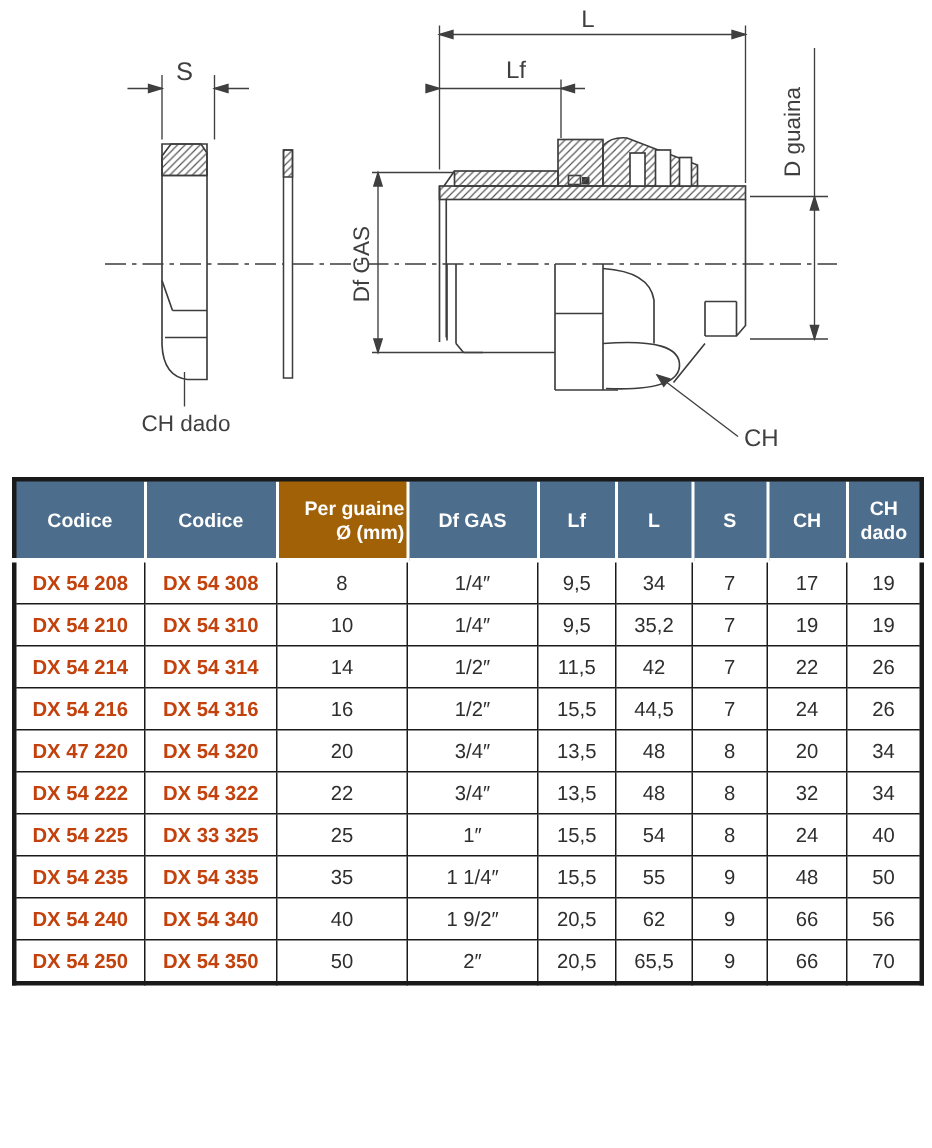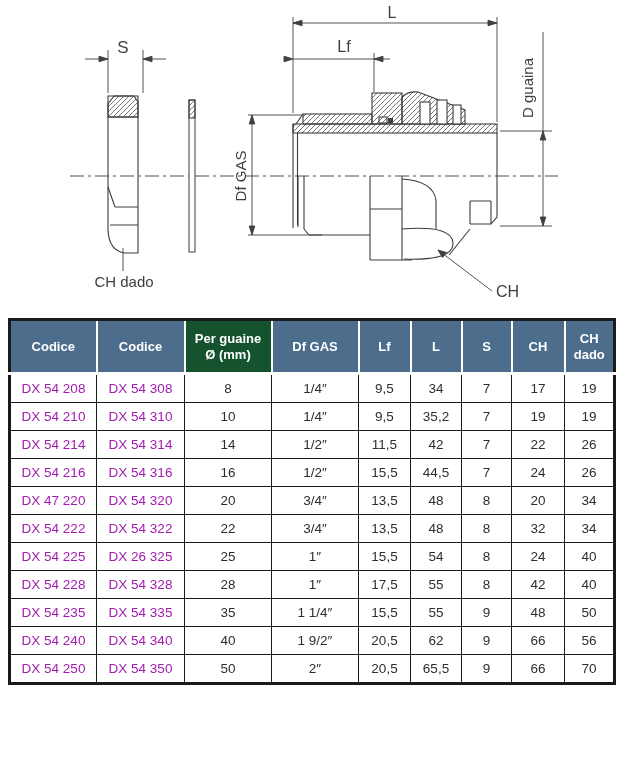--- a/index.html
+++ b/index.html
@@ -10,21 +10,21 @@
   
   #spec-table{position:absolute;left:8px;top:318px;width:605px;border-collapse:collapse;
               table-layout:fixed;background:#fff;border:3px solid #1a1a1a;padding-left:36px;}
   #spec-table th{background:#4d6d8c;color:#fff;font-weight:bold;font-size:13px;line-height:1.18;
               text-align:center;vertical-align:middle;white-space:pre-line;height:49px;
               border-left:2px solid #fff;border-right:2px solid #fff;border-bottom:3px solid #fff;padding:1px;}
   #spec-table th:first-child{border-left:none;}
   #spec-table th:last-child{border-right:none;}
   #spec-table td{border:1px solid #1a1a1a;height:27px;text-align:center;vertical-align:middle;
               font-size:13.5px;color:#2e2e2e;padding:0;}
-  #spec-table td.code{font-weight:normal;color:#a21caf;text-align:center;}
+  #spec-table td.code{font-weight:bold;color:#c2410c;text-align:center;}
 </style>
 </head>
 <body>
 
 <div id="page">
 
   <svg id="drawing" width="621" height="315" viewBox="0 0 621 315">
     <defs>
       <pattern id="hatch" patternUnits="userSpaceOnUse" width="5" height="5">
         <path d="M-1,1 L1,-1 M0,5 L5,0 M4,6 L6,4" stroke="#555" stroke-width="0.8"></path>
@@ -115,21 +115,21 @@
         <col style="width:52px">
         <col style="width:51px">
       <col style="width:50px">
         <col style="width:53px">
         <col style="width:50px">
     </colgroup>
     <thead>
       <tr>
         <th style="background-color: rgb(77, 109, 140);">Codice</th>
         <th style="background-color: rgb(77, 109, 140);">Codice</th>
-        <th style="background-color: #14532d;">Per guaine
+        <th style="background-color: #a16207; text-align: right;">Per guaine
 Ø (mm)</th>
         <th style="background-color: rgb(77, 109, 140);">Df GAS</th>
         <th style="background-color: rgb(77, 109, 140);">Lf</th>
         <th style="background-color: rgb(77, 109, 140);">L</th>
         <th style="background-color: rgb(77, 109, 140);">S</th>
         <th style="background-color: rgb(77, 109, 140);">CH</th>
         <th style="background-color: rgb(77, 109, 140);">CH
 dado</th>
       </tr>
     </thead>
@@ -195,38 +195,27 @@
           <td>22</td>
           <td>3/4″</td>
           <td>13,5</td>
           <td>48</td>
           <td>8</td>
           <td>32</td>
           <td>34</td>
         </tr>
         <tr>
           <td class="code">DX 54 225</td>
-          <td class="code">DX 26 325</td>
+          <td class="code">DX 33 325</td>
           <td>25</td>
           <td>1″</td>
           <td>15,5</td>
           <td>54</td>
           <td>8</td>
           <td>24</td>
-          <td>40</td>
-        </tr>
-        <tr>
-          <td class="code">DX 54 228</td>
-          <td class="code">DX 54 328</td>
-          <td>28</td>
-          <td>1″</td>
-          <td>17,5</td>
-          <td>55</td>
-          <td>8</td>
-          <td>42</td>
           <td>40</td>
         </tr>
         <tr>
           <td class="code">DX 54 235</td>
           <td class="code">DX 54 335</td>
           <td>35</td>
           <td>1 1/4″</td>
           <td>15,5</td>
           <td>55</td>
           <td>9</td>

